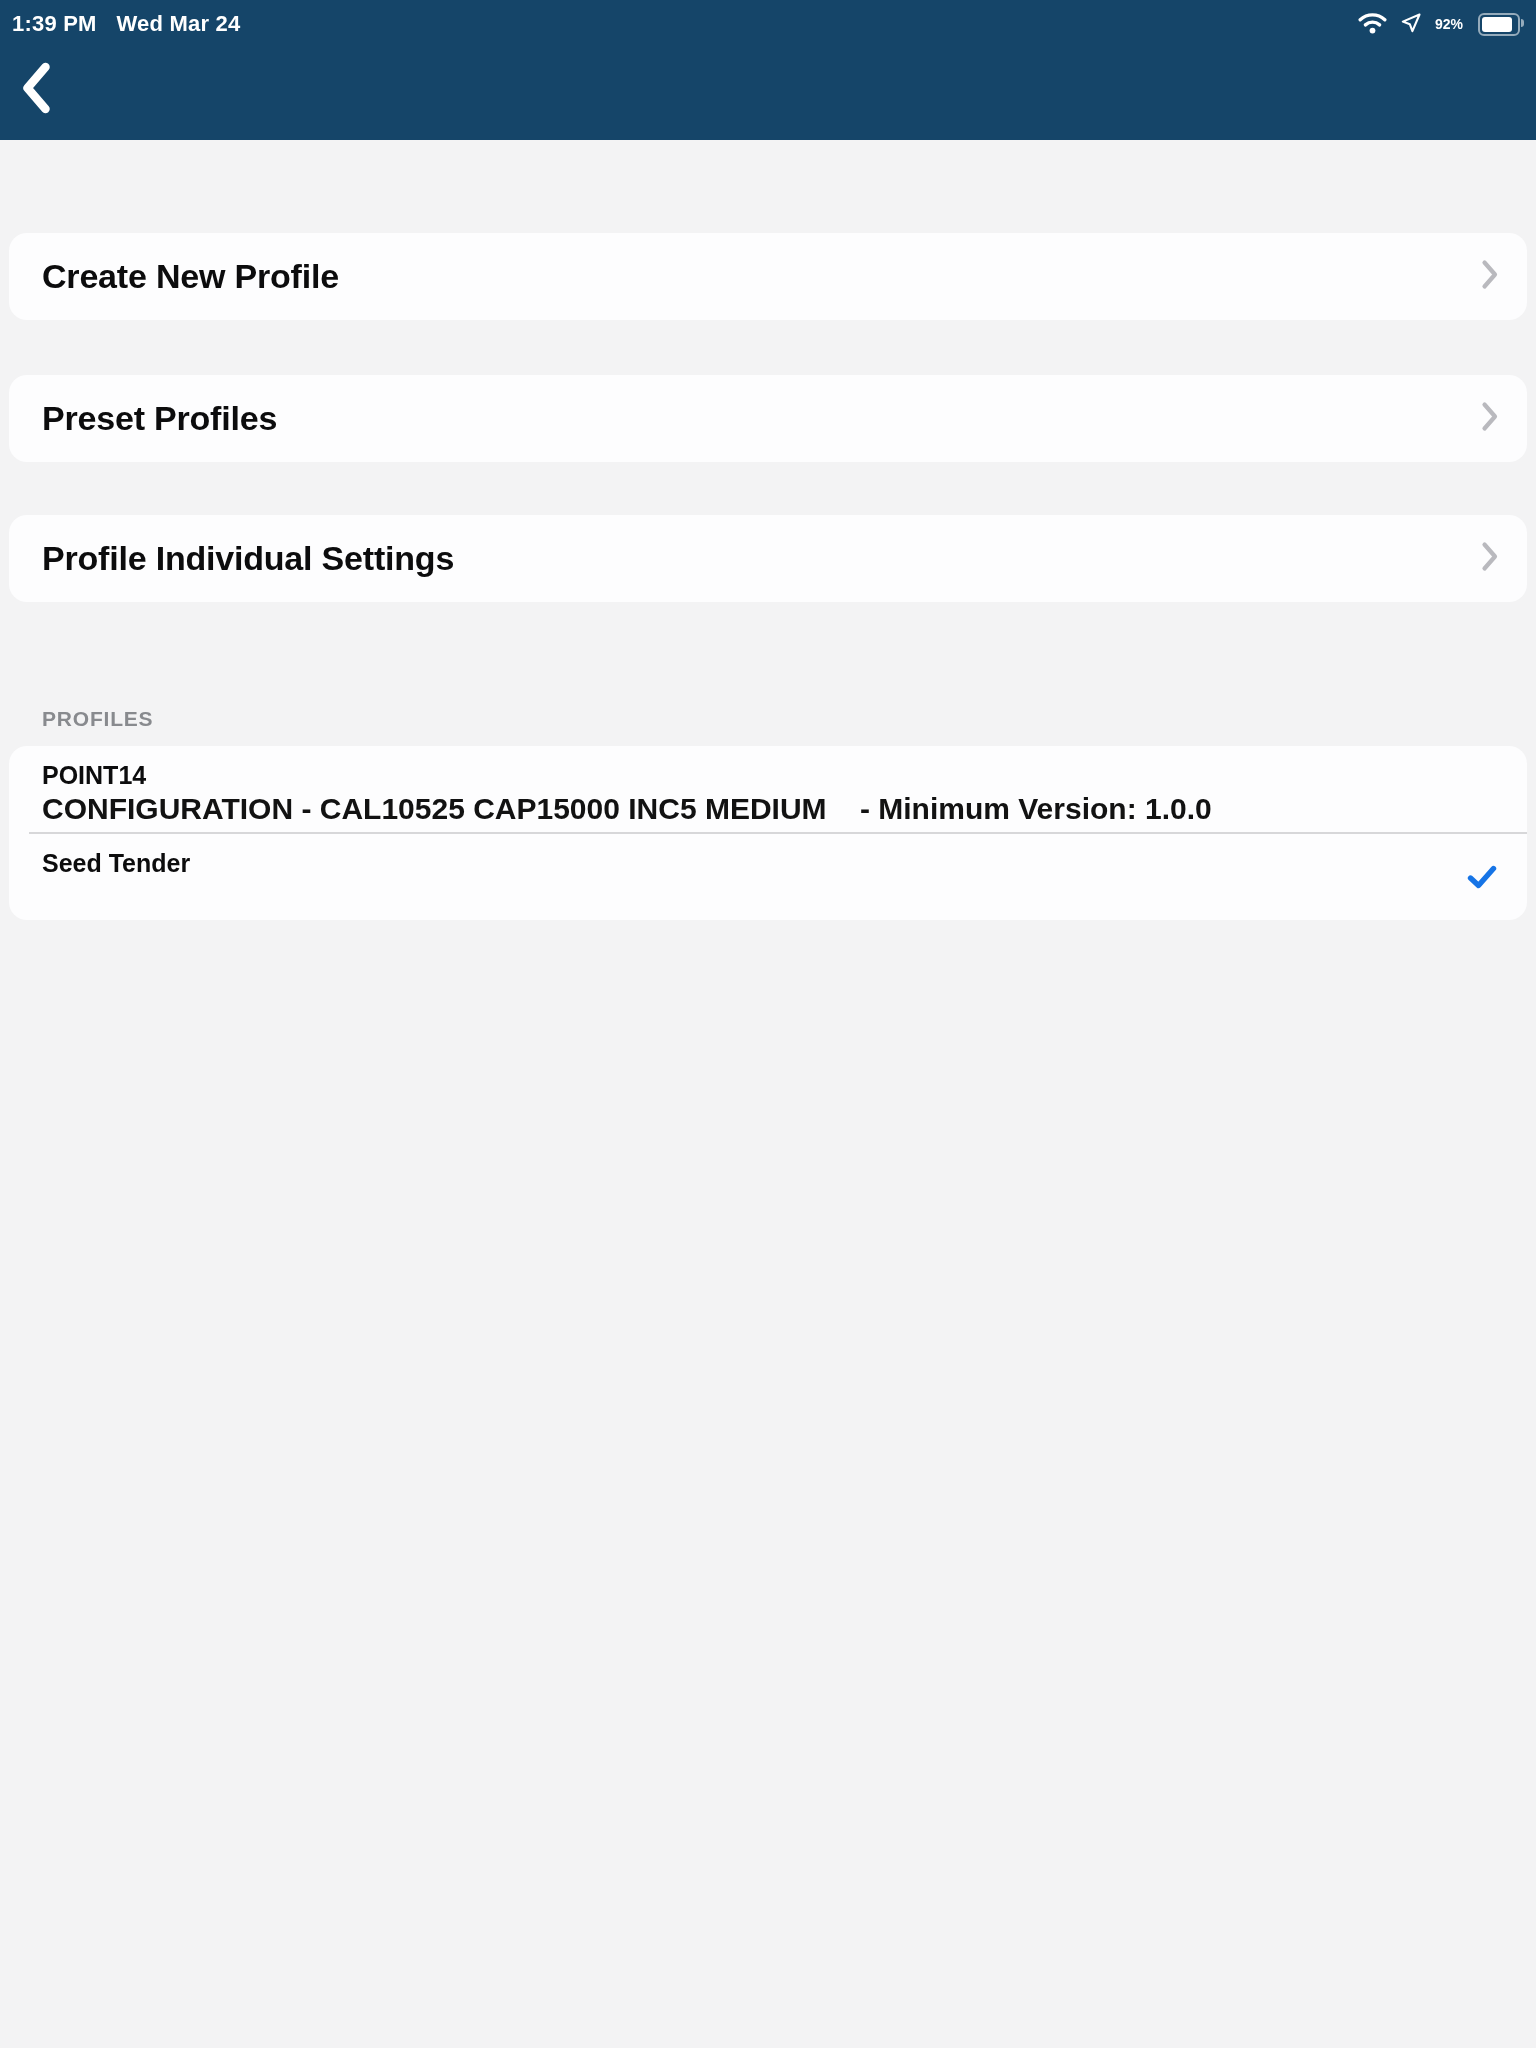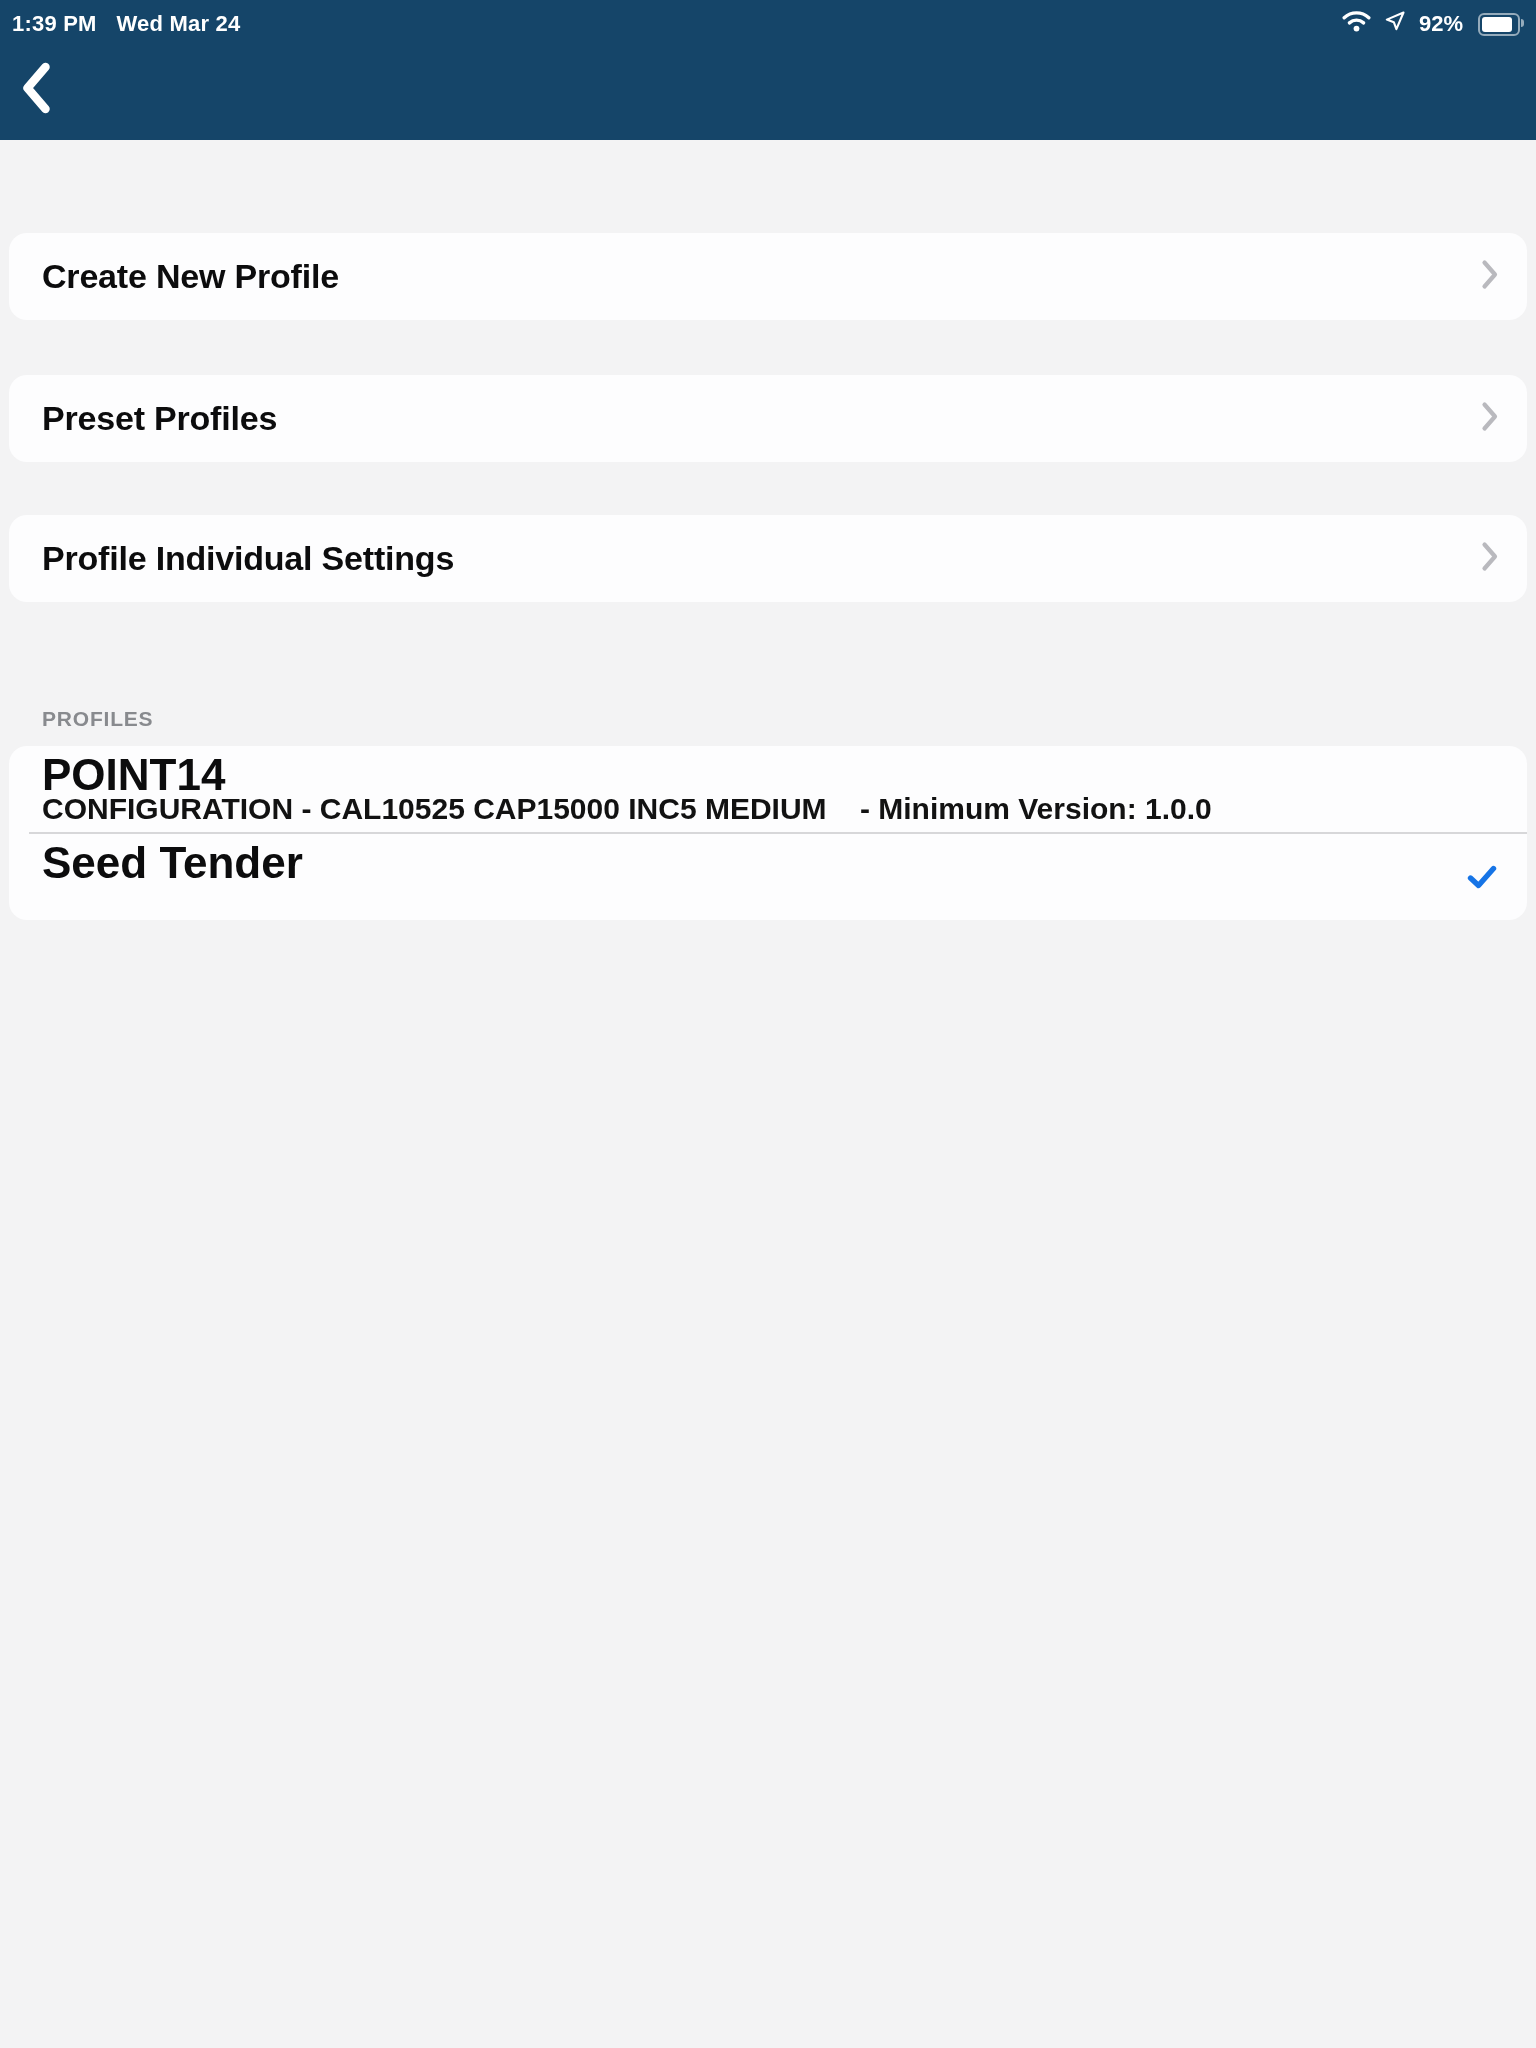--- a/index.html
+++ b/index.html
@@ -35,21 +35,21 @@
     align-items: center;
     font-size: 22px;
     font-weight: bold;
     letter-spacing: 0.2px;
   }
   .sb-left .date { margin-left: 20px; }
   .sb-right {
     display: flex;
     align-items: center;
     gap: 13px;
-    font-size: 22px;
+    font-size: 14px;
     font-weight: bold;
   }
   .battery {
     position: relative;
     width: 38px;
     height: 19px;
     border: 2px solid rgba(255,255,255,0.55);
     border-radius: 6px;
     margin-left: 2px;
   }
@@ -118,21 +118,21 @@
     padding: 0;
   }
   .profile-row {
     position: relative;
     height: 86px;
     box-sizing: border-box;
     padding: 10px 70px 0 33px;
     cursor: pointer;
   }
   .profile-title {
-    font-size: 44px;
+    font-size: 25px;
     line-height: 38px;
     font-weight: bold;
     color: #0c0c0d;
   }
   .profile-subtitle {
     font-size: 30px;
     line-height: 30px;
     font-weight: bold;
     color: #121212;
     white-space: pre-wrap;

